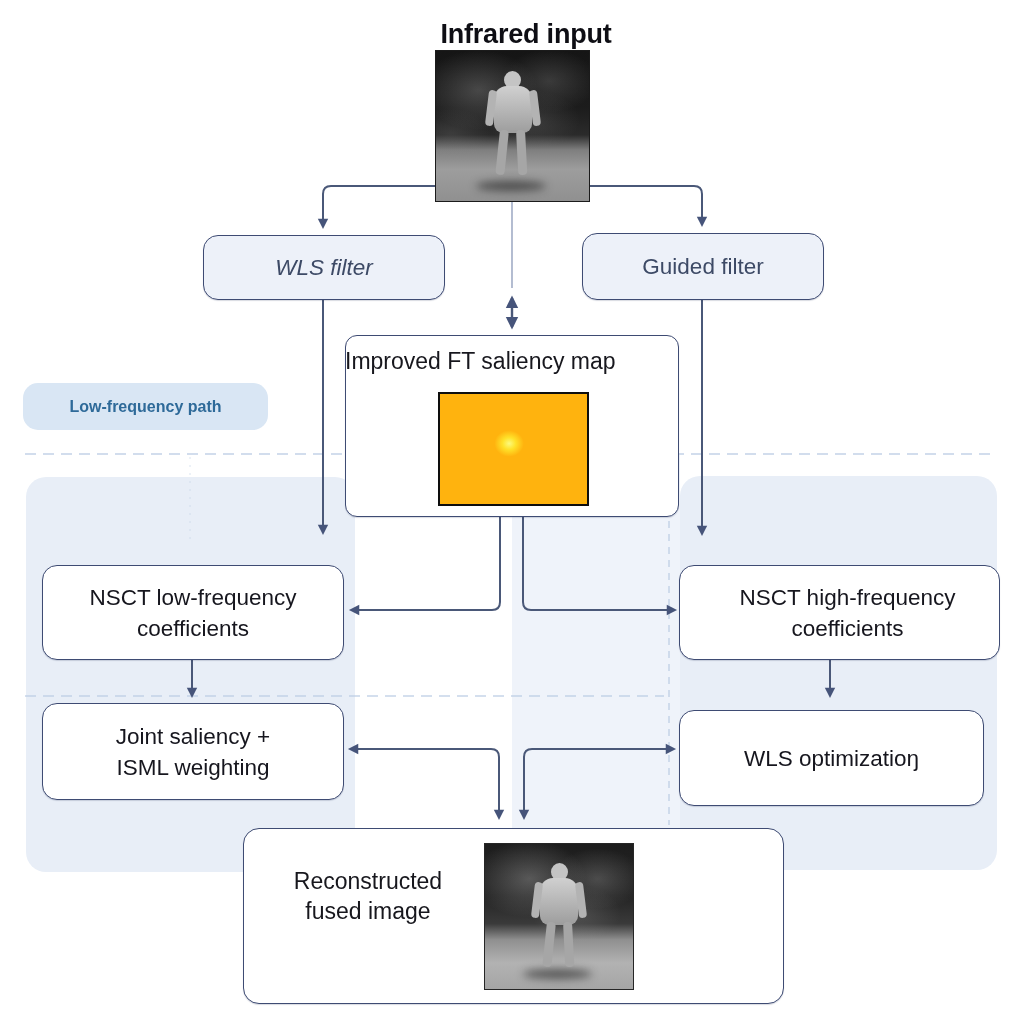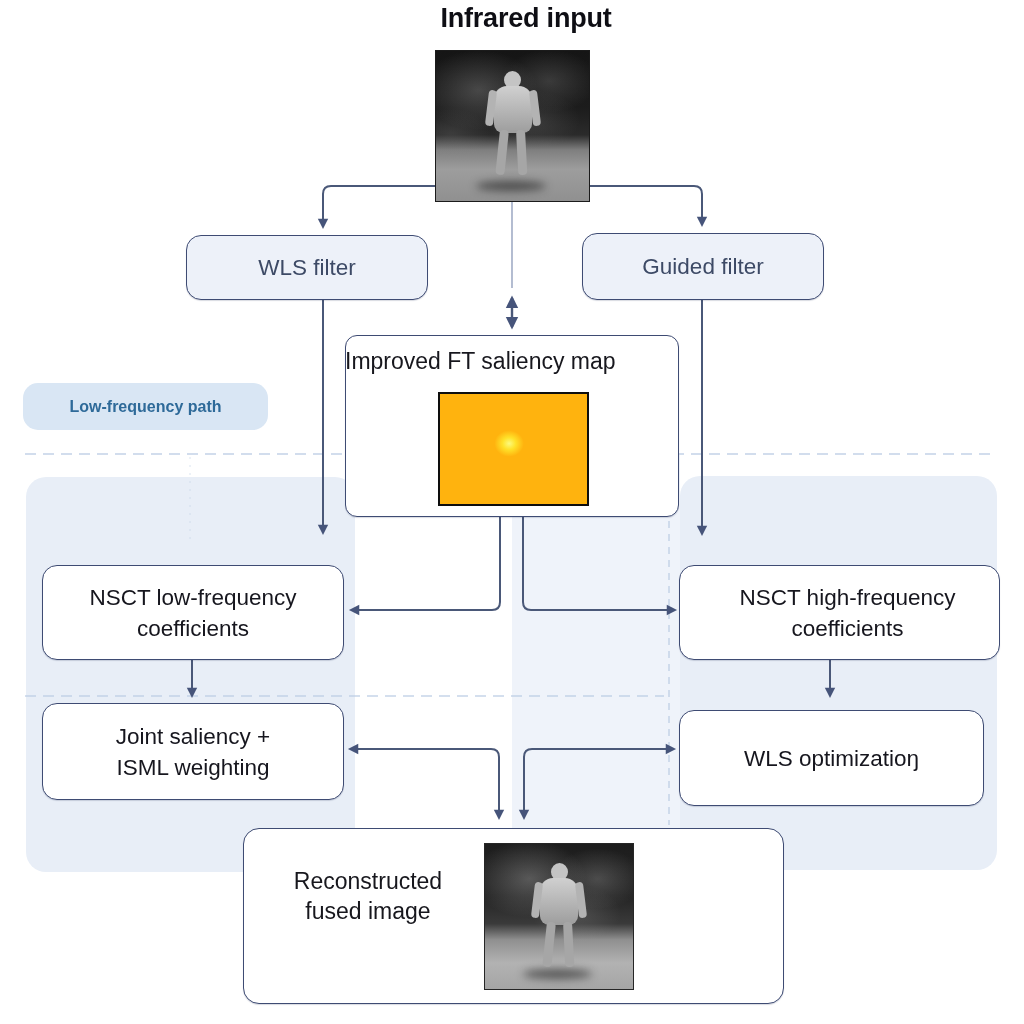--- a/index.html
+++ b/index.html
@@ -15,21 +15,21 @@
 
   
   .node{position:absolute;z-index:3;border:1.7px solid #3e4b73;background:#ffffff;
         border-radius:15px;display:flex;flex-direction:column;align-items:center;justify-content:center;
         color:#16161e;font-size:22.5px;line-height:31px;text-align:center;
         box-shadow:0 1px 1px rgba(40,50,90,.18);}
   .node.lightfill{background:#edf1f9;color:#3d4a66;font-weight:500;}
   .chip{position:absolute;z-index:3;background:#d9e6f4;border-radius:15px;
         display:flex;align-items:center;justify-content:center;
         color:#2e6a99;font-weight:700;font-size:16px;}
-  .title{position:absolute;left:0;right:0;top:3px;text-align:center;z-index:3;
+  .title{position:absolute;left:0;right:0;top:19px;text-align:center;z-index:3;
          font-size:27px;font-weight:600;color:#0e0e14;letter-spacing:-.2px;margin-left:28px;}
 
   
   .imgbox{position:absolute;z-index:4;overflow:hidden;}
   .ir-scene{width:100%;height:100%;position:relative;
     background:
       radial-gradient(55% 38% at 28% 26%, rgba(178,178,178,.30), transparent 70%),
       radial-gradient(45% 30% at 74% 20%, rgba(165,165,165,.24), transparent 70%),
       radial-gradient(40% 26% at 64% 46%, rgba(150,150,150,.20), transparent 75%),
       radial-gradient(34% 22% at 10% 55%, rgba(140,140,140,.18), transparent 75%),
@@ -128,21 +128,21 @@
           <div class="arm r"></div>
         </div>
         <div class="legs">
           <div class="leg l"></div>
           <div class="leg r"></div>
         </div>
       </div>
     </div>
   </div>
 
-  <div class="node lightfill" style="left:186px;top:235px;width:240px;height:63px;">
+  <div class="node lightfill" style="left:203px;top:235px;width:240px;height:63px;font-style:italic;">
     <span>WLS filter</span>
   </div>
   <div class="node lightfill" style="left:582px;top:233px;width:240px;height:65px;">
     <span>Guided filter</span>
   </div>
 
   <div class="node" style="left:345px;top:335px;width:332px;height:180px;border-radius:12px;"></div>
   <div id="saliency-title" style="left:345px;top:348px;width:332px;">Improved FT saliency map</div>
   <div class="imgbox" style="left:438px;top:392px;width:147px;height:110px;border:2px solid #0e0e0e;">
     <div class="saliency"></div>

